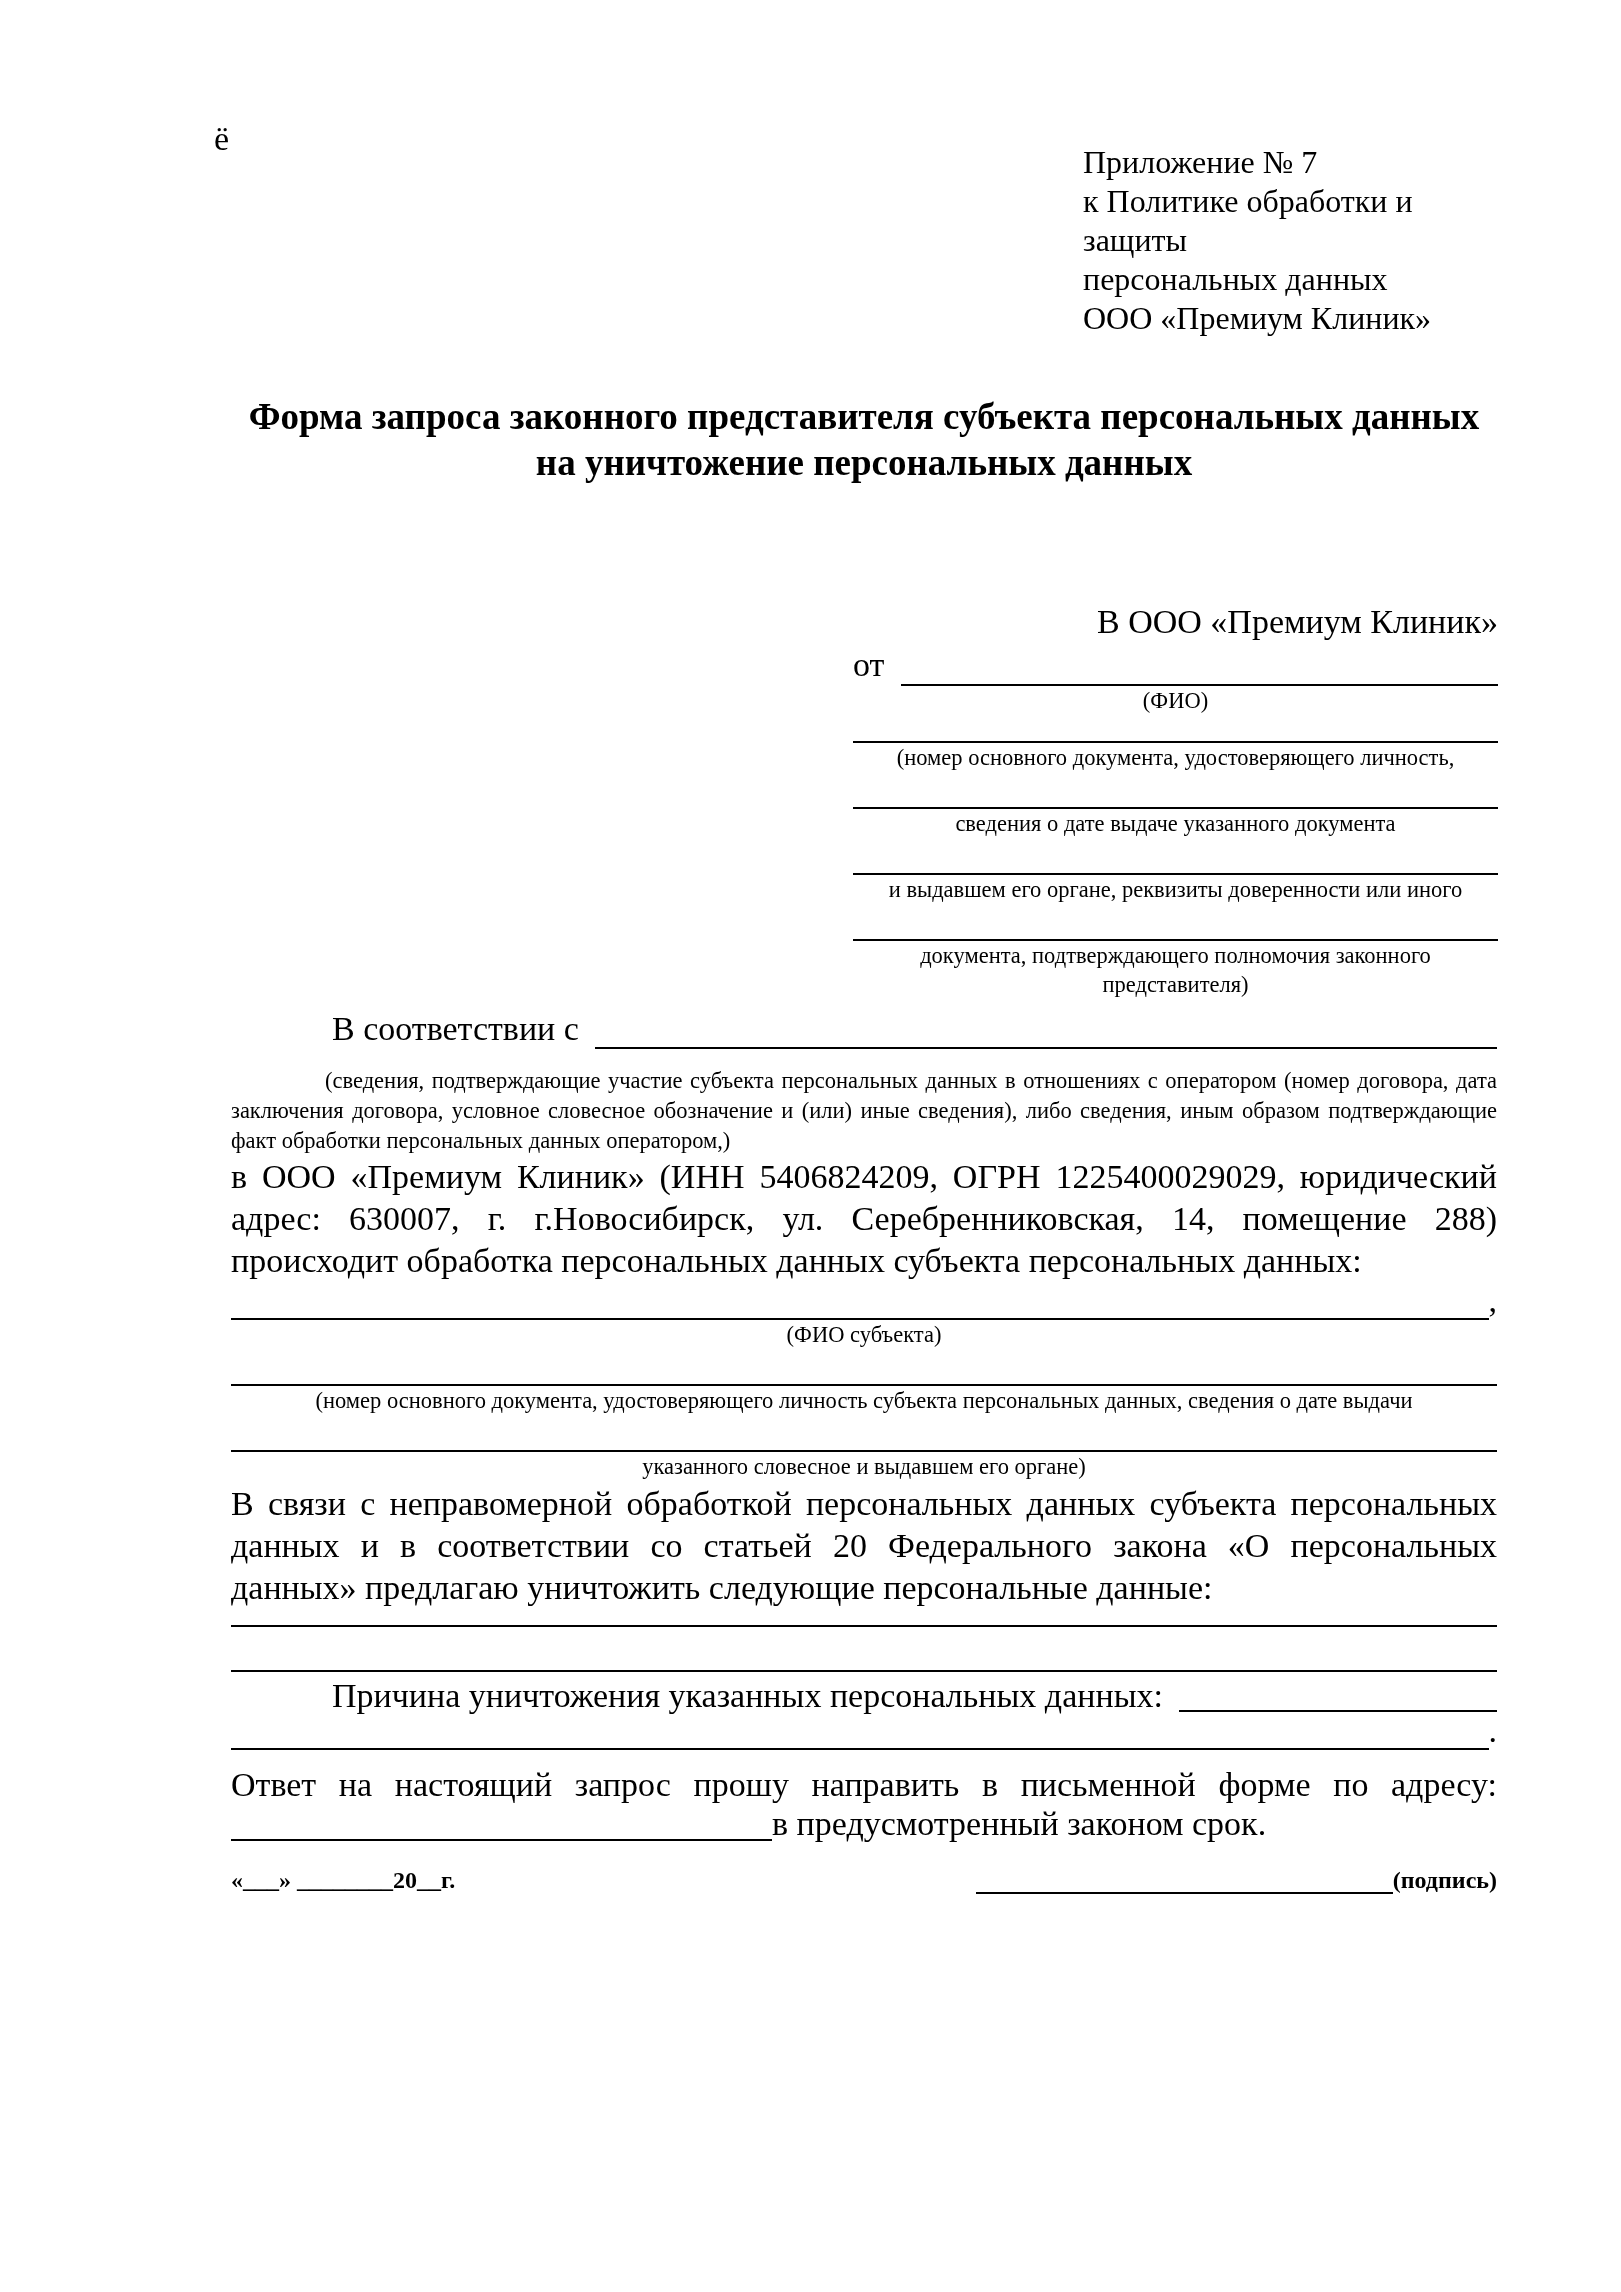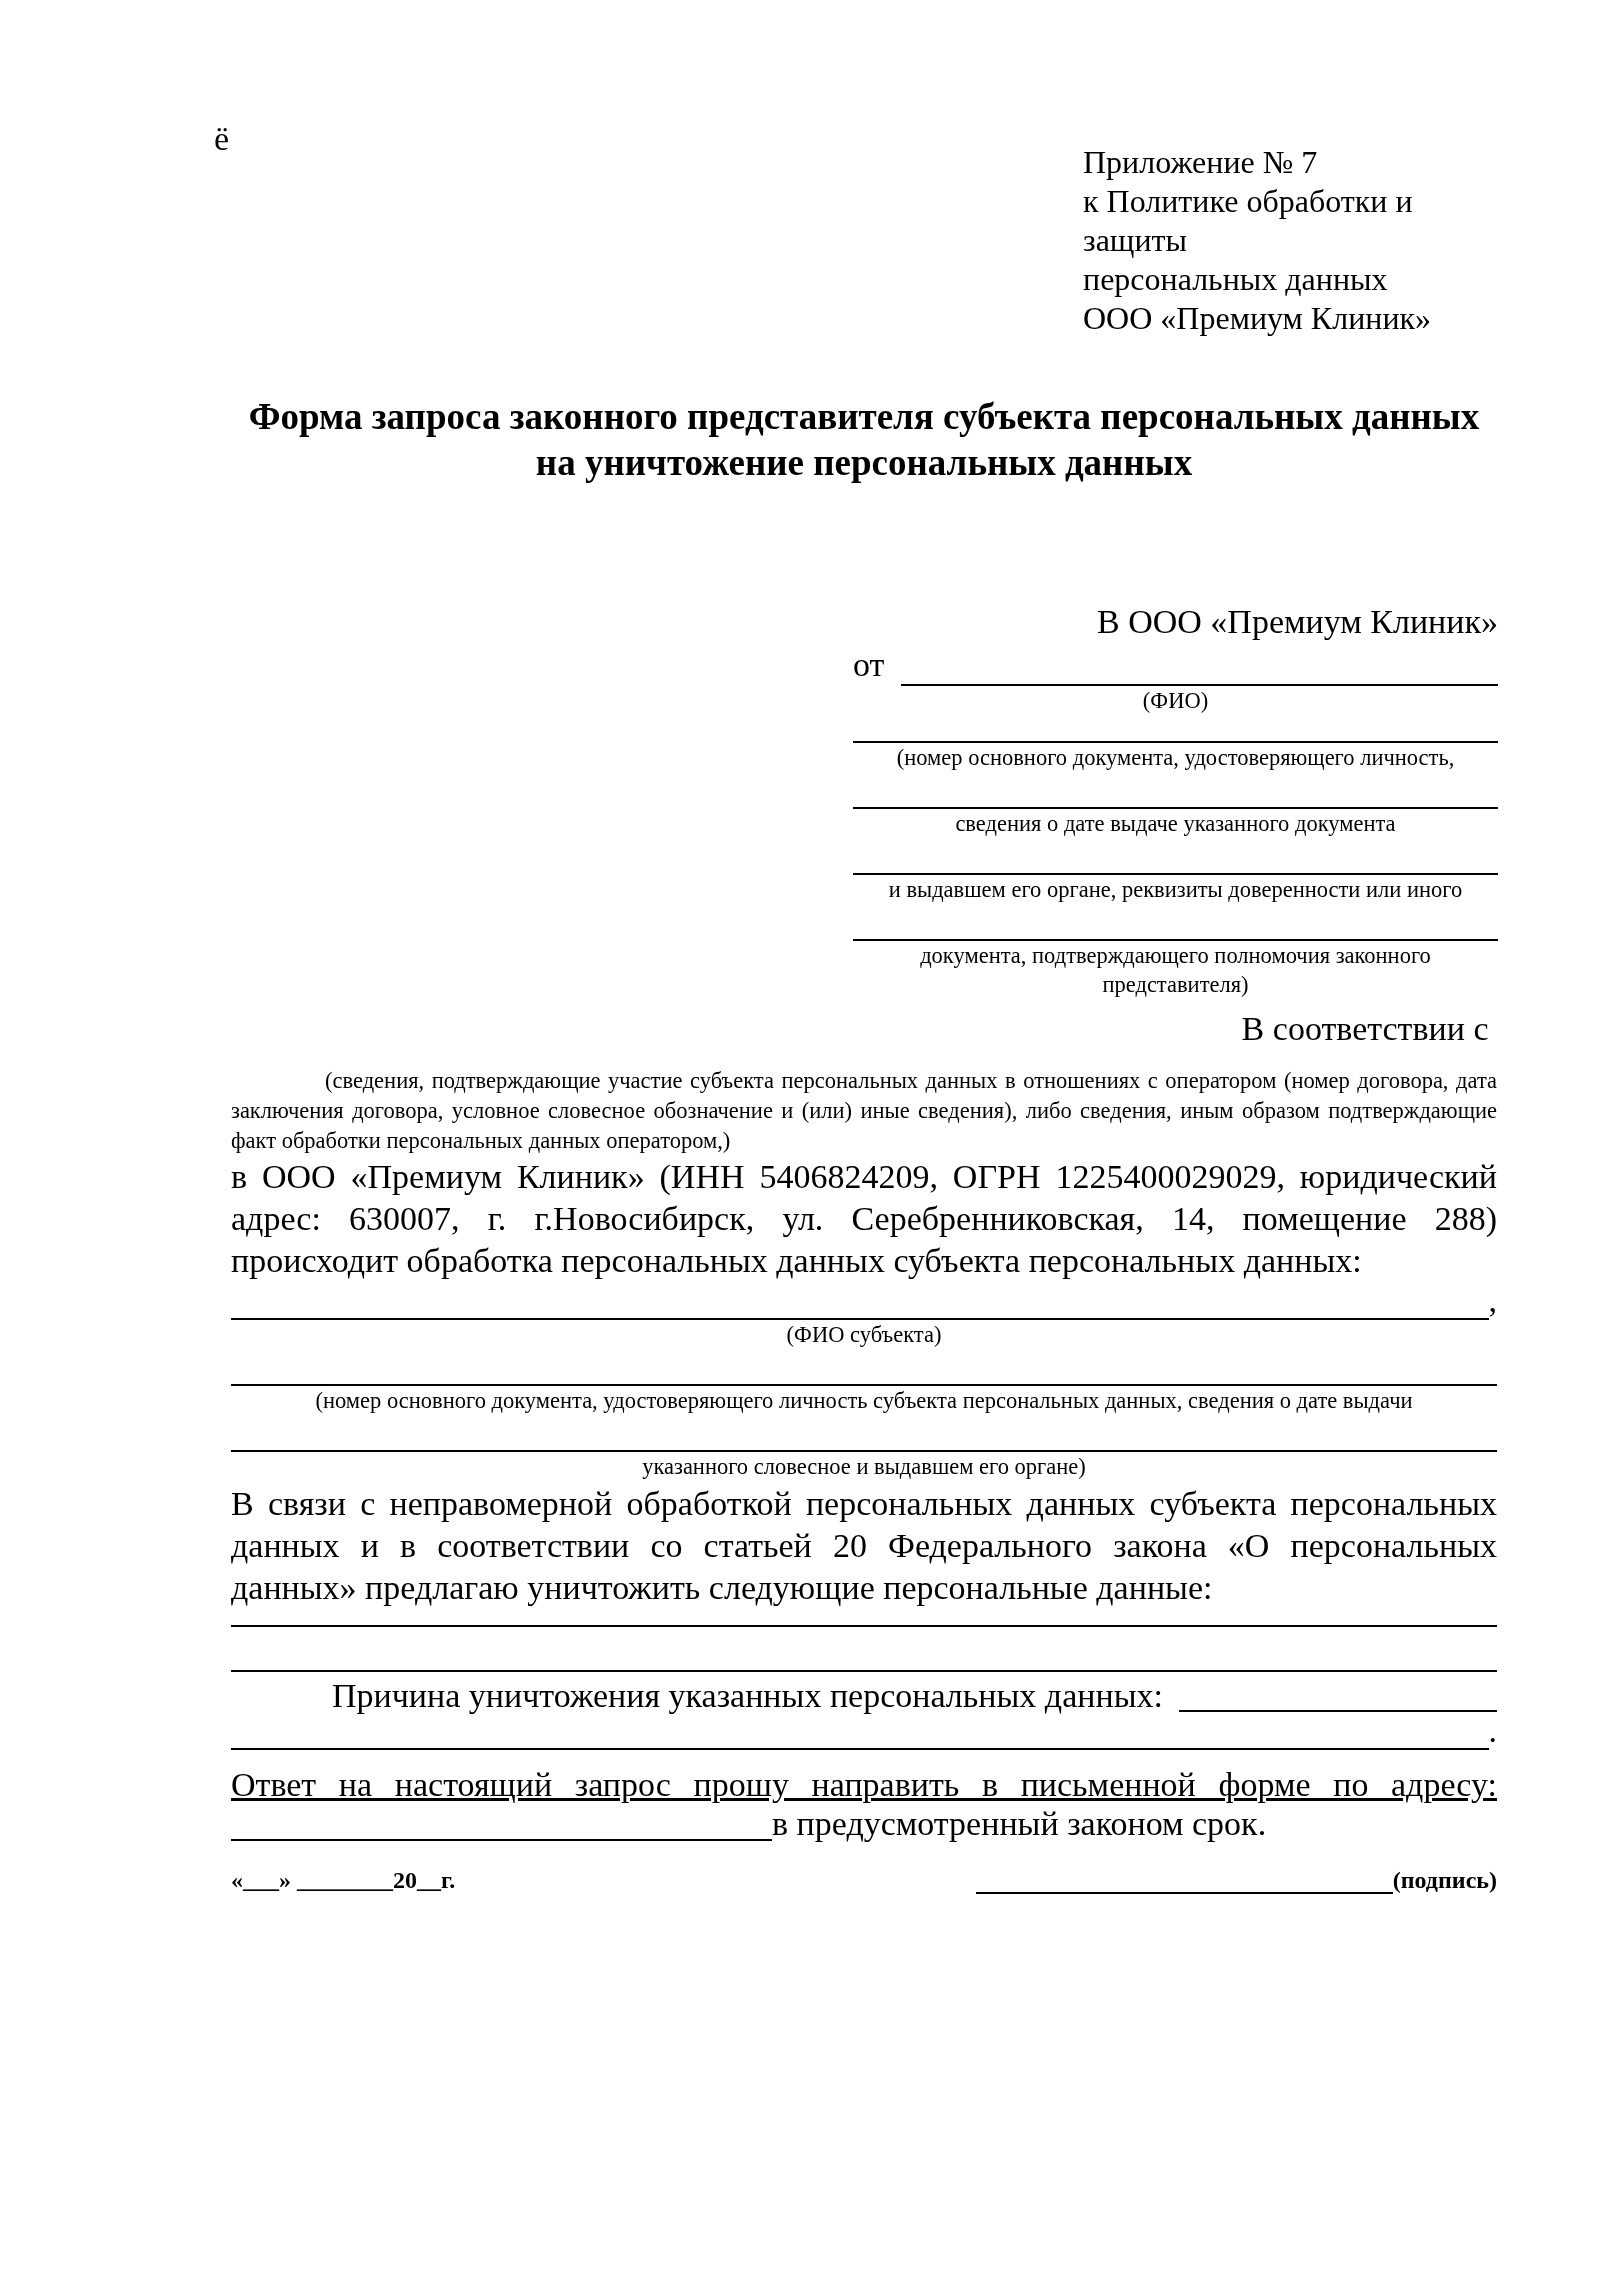--- a/index.html
+++ b/index.html
@@ -31,28 +31,28 @@
   .addr-from { height:43px; line-height:43px; }
   .lbl { white-space:pre; }
   .ufill { flex:1 1 auto; border-bottom:2.9px solid #000; margin-left:7.8px; }
   .cap { font-size:22.5px; line-height:29px; text-align:center; }
   .blank { border-bottom:2.9px solid #000; }
   .b26 { height:25.5px; } .b36 { height:35px; } .b2 { height:2px; }
   .b16 { height:15.7px; } .b44 { height:43px; } .b24 { height:23.5px; }
 
   
   .main { position:absolute; left:231px; top:1008px; width:1266px; font-size:34px; }
-  .accordance { height:41px; line-height:41px; padding-left:101px;flex-direction:column; }
+  .accordance { height:41px; line-height:41px; padding-left:101px; }
   .cap-just {
     font-size:22.5px; line-height:30px; text-align:justify;
     text-indent:94px; margin-top:17px;
   }
   .par { line-height:42px; text-align:justify; }
   .par-destr { margin-top:2px; }
-  .par-reply { margin-top:13.7px; text-align:justify; text-align-last:justify;text-decoration:underline; }
+  .par-reply { margin-top:13.7px; text-align:justify; text-align-last:justify; }
   .rule-row .blank { flex:1 1 auto; }
   .punct { white-space:pre; }
   .reason-row { margin-top:7.8px; height:33px; line-height:33px; padding-left:101px; }
   .reply2 { height:35px; line-height:35px; }
   .u-reply { width:541px; border-bottom:2.9px solid #000; }
 
   
   .footer {
     position:absolute; left:231px; top:1851px; width:1266px; height:43px;
     display:flex; justify-content:space-between; align-items:flex-end;

